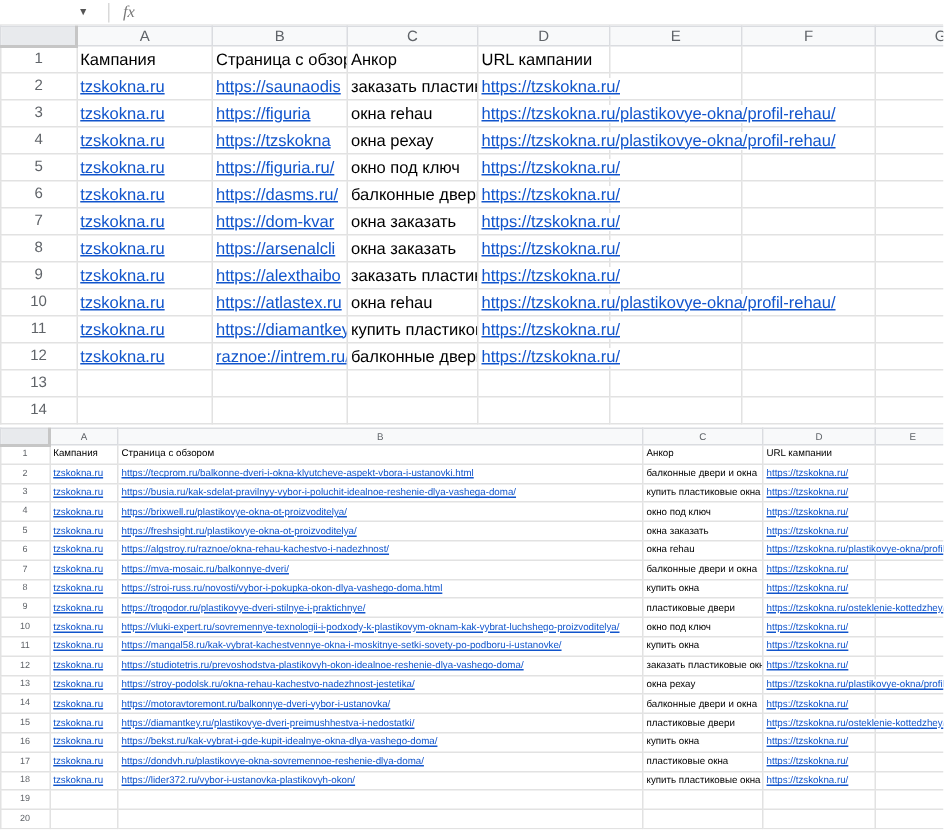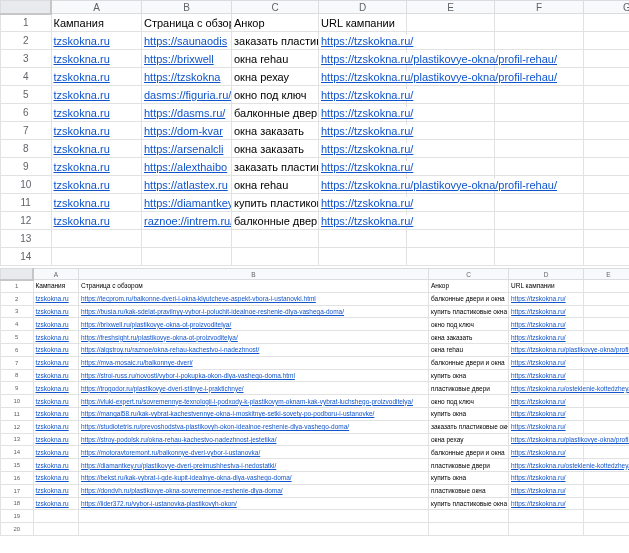--- a/index.html
+++ b/index.html
@@ -51,20 +51,25 @@
   .bottom th:nth-child(3){width:345px;}
   .bottom th:nth-child(4){width:75px;}
   .bottom th:nth-child(5){width:70px;}
   .bottom th:nth-child(6){width:45px;}
   .bottom th:nth-child(7){width:27px;}
 </style>
 </head>
 <body>
 
 <div class="page">
+  <div class="toolbar">
+    <span class="dd">▼</span>
+    <span class="tb-divider"></span>
+    <span class="fx">fx</span>
+  </div>
 
   <table class="sheet top">
       <thead>
         <tr>
           <th class="corner"></th>
           <th>A</th>
           <th>B</th>
           <th>C</th>
           <th>D</th>
           <th>E</th>
@@ -89,41 +94,41 @@
           <td><a href="#">https://saunaodis</a></td>
           <td><span>заказать пластиковые окна</span></td>
           <td class="ov"><a href="#">https://tzskokna.ru/</a></td>
           <td></td>
           <td></td>
           <td></td>
         </tr>
         <tr>
           <td class="rn">3</td>
           <td><a href="#">tzskokna.ru</a></td>
-          <td><a href="#">https://brixwell</a></td>
+          <td><a href="#">https://figuria</a></td>
           <td><span>окна rehau</span></td>
           <td class="ov"><a href="#">https://tzskokna.ru/plastikovye-okna/profil-rehau/</a></td>
           <td></td>
           <td></td>
           <td></td>
         </tr>
         <tr>
           <td class="rn">4</td>
           <td><a href="#">tzskokna.ru</a></td>
           <td><a href="#">https://tzskokna</a></td>
           <td><span>окна рехау</span></td>
           <td class="ov"><a href="#">https://tzskokna.ru/plastikovye-okna/profil-rehau/</a></td>
           <td></td>
           <td></td>
           <td></td>
         </tr>
         <tr>
           <td class="rn">5</td>
           <td><a href="#">tzskokna.ru</a></td>
-          <td><a href="#">dasms://figuria.ru/</a></td>
+          <td><a href="#">https://figuria.ru/</a></td>
           <td><span>окно под ключ</span></td>
           <td class="ov"><a href="#">https://tzskokna.ru/</a></td>
           <td></td>
           <td></td>
           <td></td>
         </tr>
         <tr>
           <td class="rn">6</td>
           <td><a href="#">tzskokna.ru</a></td>
           <td><a href="#">https://dasms.ru/</a></td>

